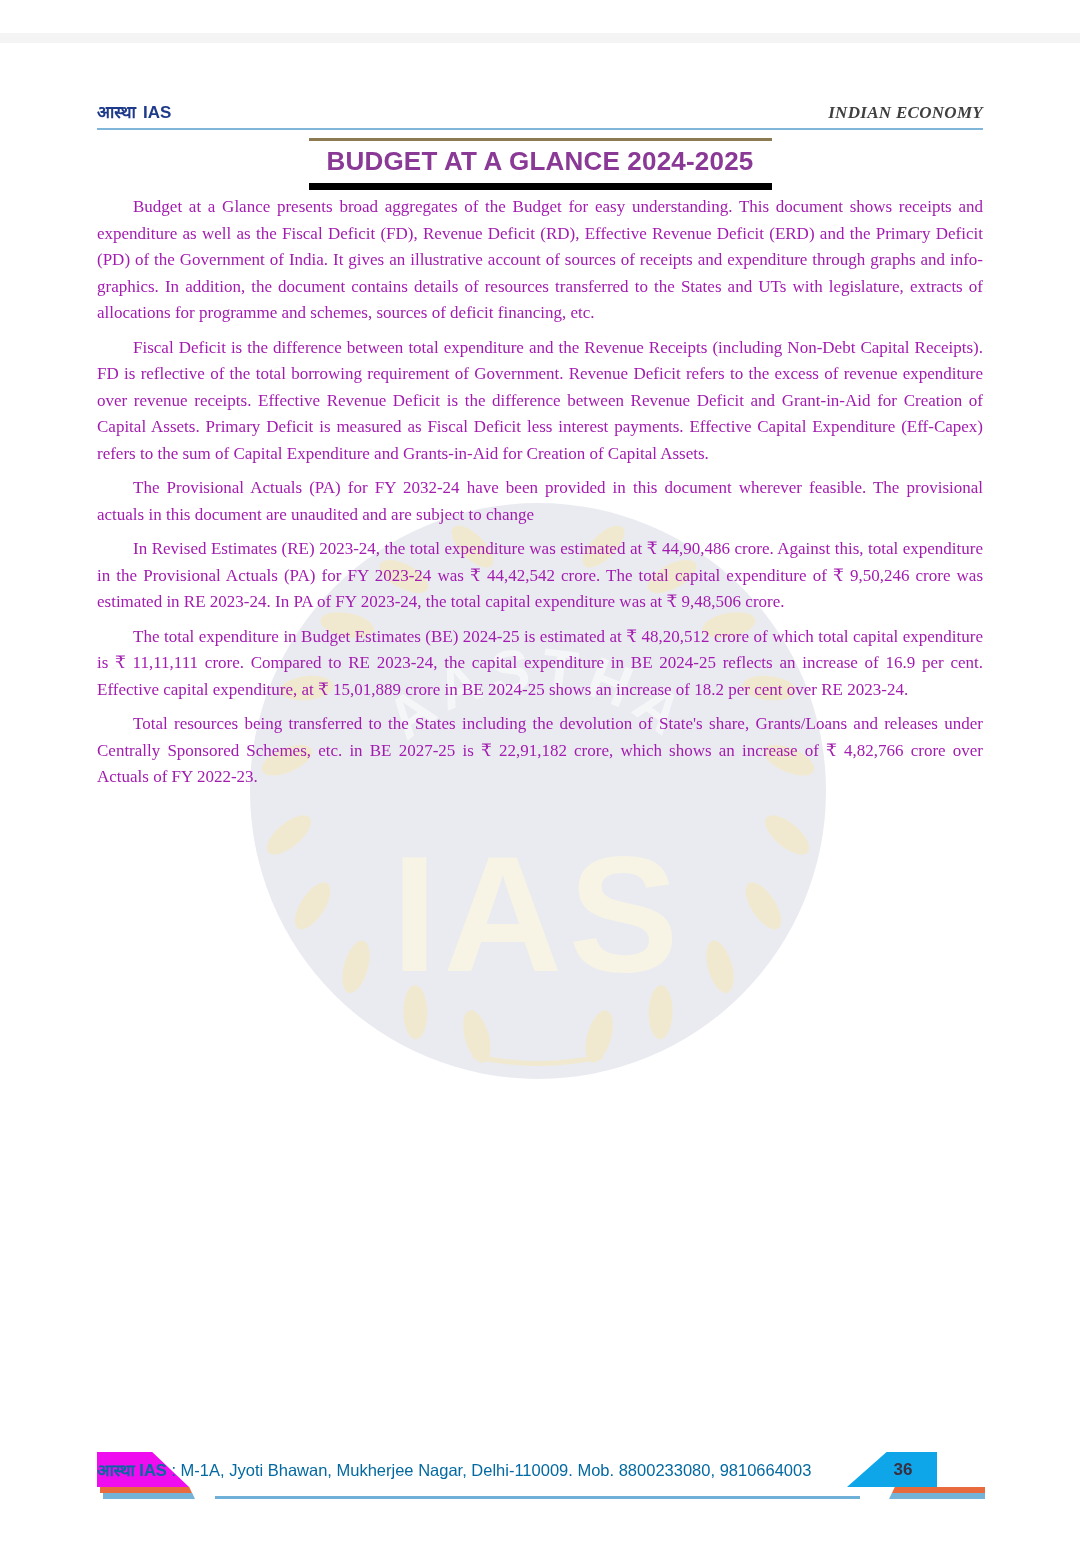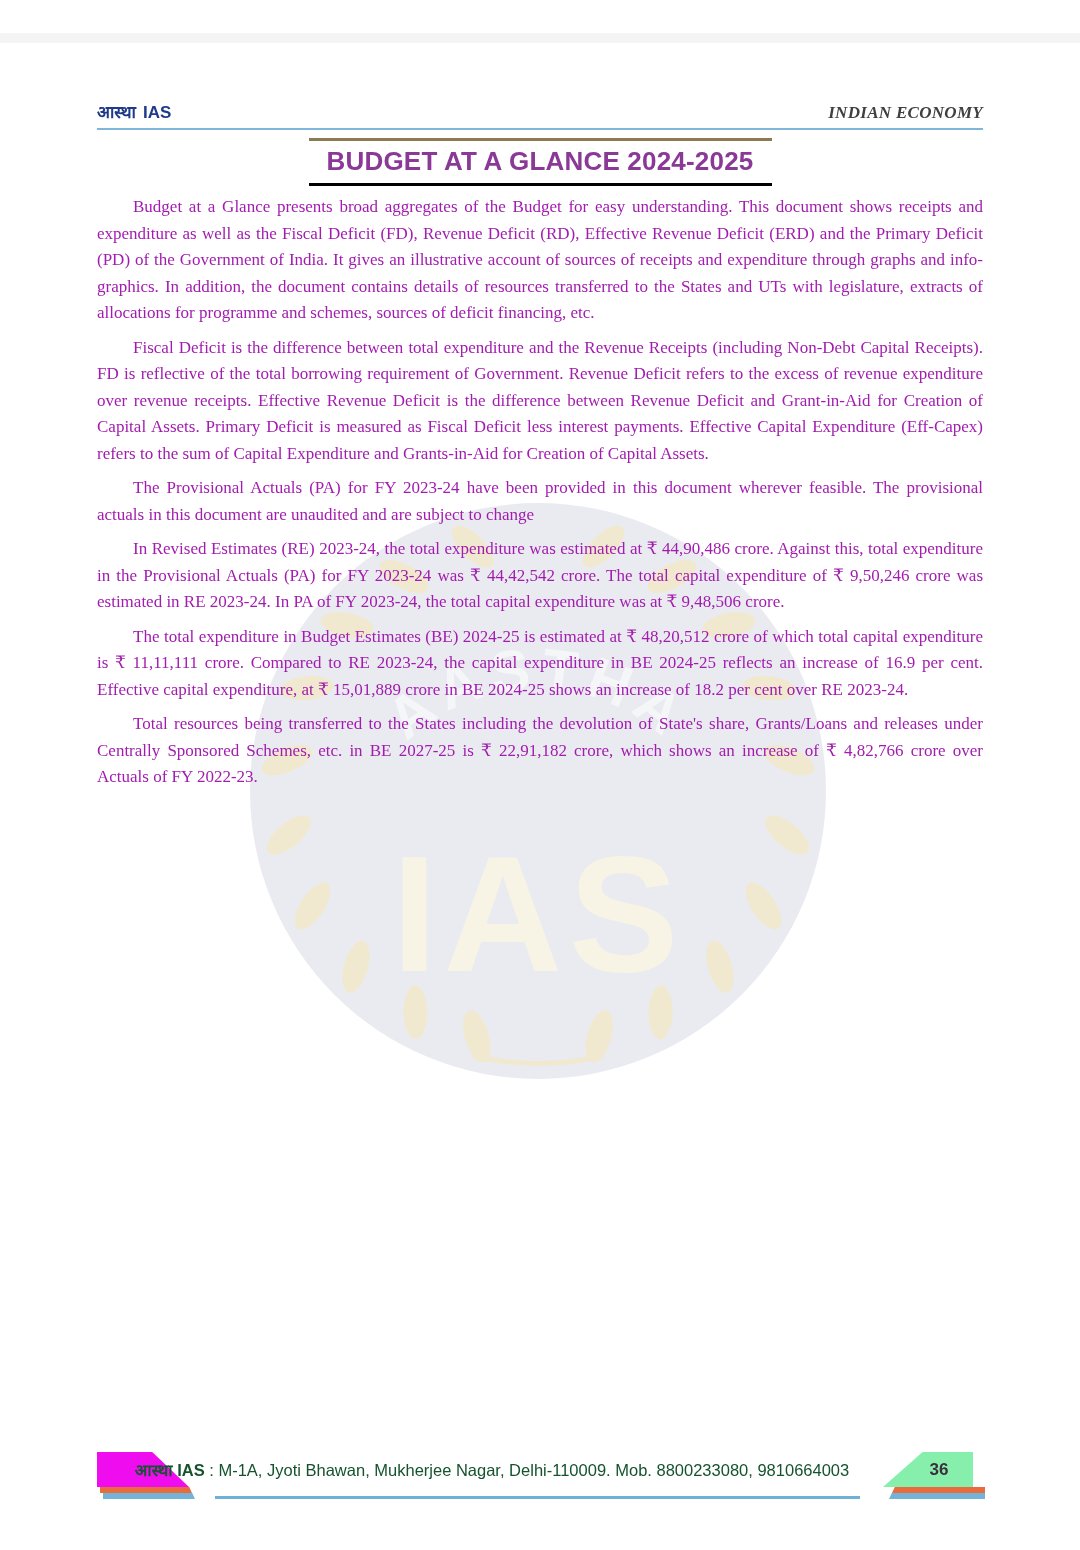--- a/index.html
+++ b/index.html
@@ -17,54 +17,54 @@
   }
   .brand { color:#1e3a8a; font-family:"Liberation Sans","DejaVu Sans",sans-serif; font-weight:bold; font-size:17px; }
   .brand .hindi { margin-right:7px; }
   .subject { color:#404040; font-family:"Liberation Serif","DejaVu Serif",serif; font-weight:bold; font-style:italic; font-size:17px; letter-spacing:0.3px; }
 
   
   .title-wrap { position:absolute; top:138px; left:0; width:1080px; text-align:center; z-index:2; }
   .title {
     display:inline-block; color:#8a3a96; font-family:"Liberation Sans","DejaVu Sans",sans-serif;
     font-weight:bold; font-size:26px; letter-spacing:0.2px;
-    border-top:3px solid #8c7b52; border-bottom:3px solid #000000; padding:5px 18px 6px 18px;
+    border-top:3px solid #8c7b52; border-bottom:7px solid #000000; padding:5px 18px 6px 18px;
   }
 
   
   .body-text { position:absolute; left:97px; top:194px; width:886px; z-index:1; }
   .body-text p {
     margin:0 0 8px 0; text-indent:36px; text-align:justify;
     font-size:17px; line-height:26.5px; color:#a21caf;
   }
 
   
   .watermark { position:absolute; left:243px; top:496px; width:590px; height:590px; z-index:0; pointer-events:none; }
 
   
   .footer-shape-left { position:absolute; left:97px; top:1452px; width:92px; height:35px; background:#ef0cef;
     clip-path:polygon(0 0, 60% 0, 100% 100%, 0 100%); }
   .footer-strip-left-orange { position:absolute; left:100px; top:1487px; width:92px; height:6px; background:#e96b3d;
     clip-path:polygon(0 0, 97% 0, 100% 100%, 0 100%); }
   .footer-strip-left-blue { position:absolute; left:103px; top:1493px; width:92px; height:6px; background:#74b3d8;
     clip-path:polygon(0 0, 97% 0, 100% 100%, 0 100%); }
 
-  .footer-shape-right { position:absolute; left:883px; top:1452px; width:90px; height:35px; background:#86efac;
+  .footer-shape-right { position:absolute; left:847px; top:1452px; width:90px; height:35px; background:#0ea5e9;
     clip-path:polygon(44% 0, 100% 0, 100% 100%, 0 100%);
     display:flex; align-items:center; justify-content:center; }
   .page-num { color:#3b2f3f; font-family:"Liberation Sans","DejaVu Sans",sans-serif; font-weight:bold; font-size:17px; padding-left:22px; }
   .footer-strip-right-orange { position:absolute; left:892px; top:1487px; width:93px; height:6px; background:#e96b3d;
     clip-path:polygon(3% 0, 100% 0, 100% 100%, 0 100%); }
   .footer-strip-right-blue { position:absolute; left:889px; top:1493px; width:96px; height:6px; background:#74b3d8;
     clip-path:polygon(3% 0, 100% 0, 100% 100%, 0 100%); }
 
   .footer-line { position:absolute; left:215px; top:1496px; width:645px; height:3px; background:#6fb0d8; }
   .footer-text {
-    position:absolute; left:97px; top:1458px; width:790px; text-align:center;
-    color:#14532d; font-family:"Liberation Sans","DejaVu Sans",sans-serif; font-size:16.5px;
+    position:absolute; left:97px; top:1458px; width:790px; text-align:left;
+    color:#0369a1; font-family:"Liberation Sans","DejaVu Sans",sans-serif; font-size:16.5px;
     white-space:nowrap;
   }
   .footer-text .fbrand { font-weight:bold; }
 </style>
 </head>
 <body>
 
 <div class="page">
 
   <div class="top-band"></div>
@@ -116,21 +116,21 @@
     <div class="subject">INDIAN ECONOMY</div>
   </div>
 
   <div class="title-wrap">
     <span class="title">BUDGET AT A GLANCE 2024-2025</span>
   </div>
 
   <div class="body-text">
     <p>Budget at a Glance presents broad aggregates of the Budget for easy understanding. This document shows receipts and expenditure as well as the Fiscal Deficit (FD), Revenue Deficit (RD), Effective Revenue Deficit (ERD) and the Primary Deficit (PD) of the Government of India. It gives an illustrative account of sources of receipts and expenditure through graphs and info-graphics. In addition, the document contains details of resources transferred to the States and UTs with legislature, extracts of allocations for programme and schemes, sources of deficit financing, etc.</p>
     <p>Fiscal Deficit is the difference between total expenditure and the Revenue Receipts (including Non-Debt Capital Receipts). FD is reflective of the total borrowing requirement of Government. Revenue Deficit refers to the excess of revenue expenditure over revenue receipts. Effective Revenue Deficit is the difference between Revenue Deficit and Grant-in-Aid for Creation of Capital Assets. Primary Deficit is measured as Fiscal Deficit less interest payments. Effective Capital Expenditure (Eff-Capex) refers to the sum of Capital Expenditure and Grants-in-Aid for Creation of Capital Assets.</p>
-    <p>The Provisional Actuals (PA) for FY 2023-24 have been provided in this document wherever feasible. The provisional actuals in this document are unaudited and are subject to change</p>
+    <p>The Provisional Actuals (PA) for FY 2032-24 have been provided in this document wherever feasible. The provisional actuals in this document are unaudited and are subject to change</p>
     <p>In Revised Estimates (RE) 2023-24, the total expenditure was estimated at ₹ 44,90,486 crore. Against this, total expenditure in the Provisional Actuals (PA) for FY 2023-24 was ₹ 44,42,542 crore. The total capital expenditure of ₹ 9,50,246 crore was estimated in RE 2023-24. In PA of FY 2023-24, the total capital expenditure was at ₹ 9,48,506 crore.</p>
     <p>The total expenditure in Budget Estimates (BE) 2024-25 is estimated at ₹ 48,20,512 crore of which total capital expenditure is ₹ 11,11,111 crore. Compared to RE 2023-24, the capital expenditure in BE 2024-25 reflects an increase of 16.9 per cent. Effective capital expenditure, at ₹ 15,01,889 crore in BE 2024-25 shows an increase of 18.2 per cent over RE 2023-24.</p>
     <p>Total resources being transferred to the States including the devolution of State's share, Grants/Loans and releases under Centrally Sponsored Schemes, etc. in BE 2027-25 is ₹ 22,91,182 crore, which shows an increase of ₹ 4,82,766 crore over Actuals of FY 2022-23.</p>
   </div>
 
   <div class="footer-shape-left"></div>
   <div class="footer-strip-left-orange"></div>
   <div class="footer-strip-left-blue"></div>
 
   <div class="footer-text">

